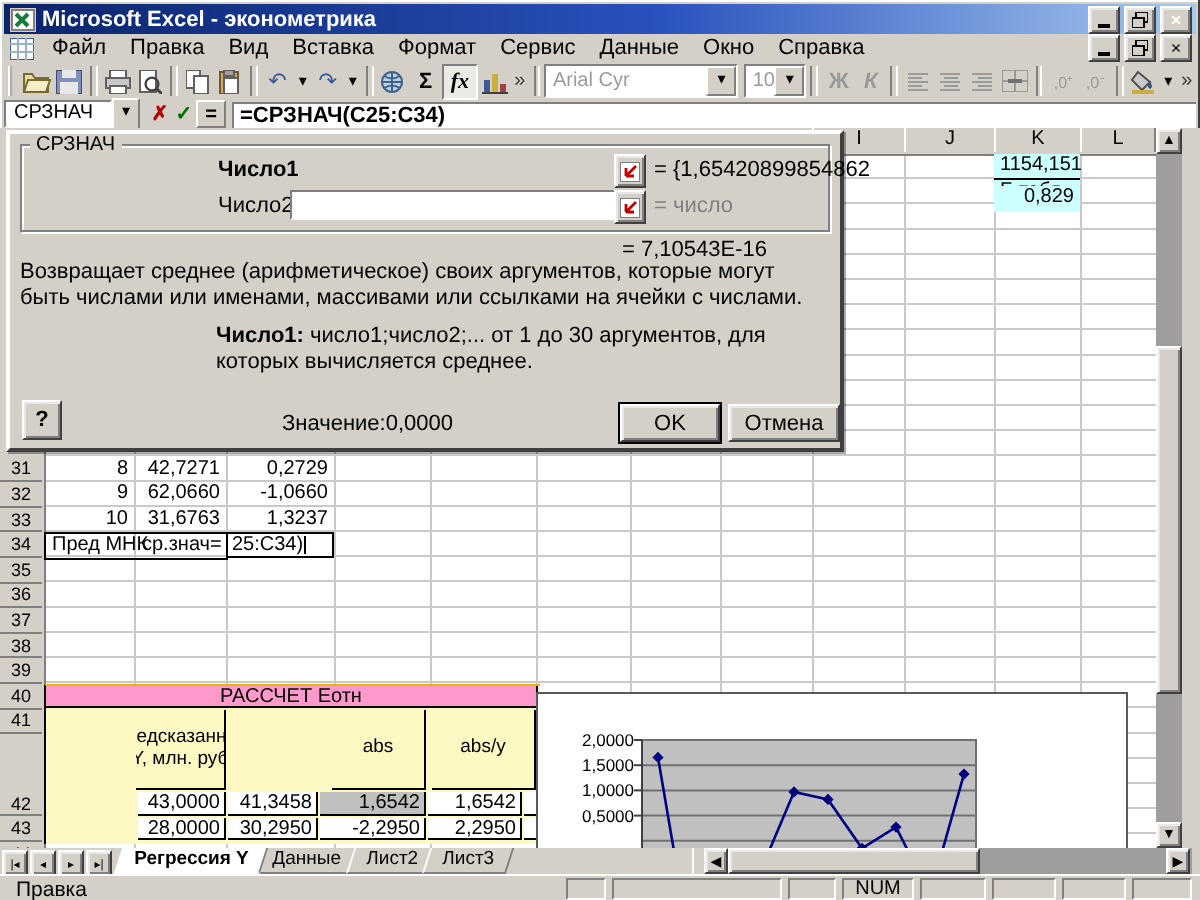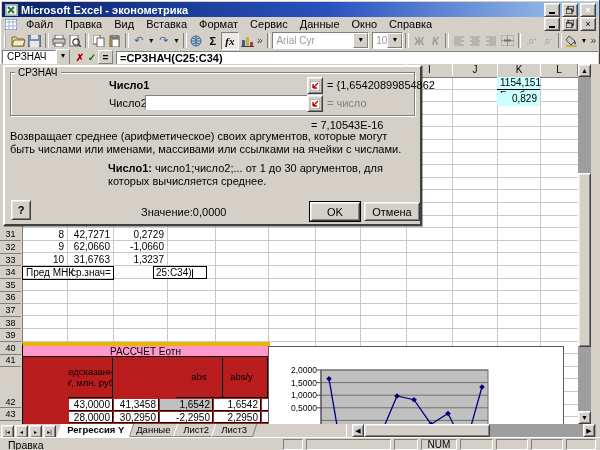--- a/index.html
+++ b/index.html
@@ -60,21 +60,21 @@
   .rowhdr.bottom{align-items:flex-end;}
   #sheetbg{position:absolute;left:22px;top:13px;width:556px;height:347px;
       background-image:repeating-linear-gradient(to bottom,transparent 0 11.6px,#c9c9c9 11.6px 12.6px);}
   .vline{position:absolute;top:13px;width:1px;height:347px;background:#c9c9c9;}
   .cell{position:absolute;height:12px;font-size:10px;line-height:12px;white-space:nowrap;
         padding:0 3px;box-sizing:border-box;}
   .num{text-align:right;}
   .kcell{position:absolute;background:#ccffff;font-size:10px;line-height:12px;
          padding:0 3px;box-sizing:border-box;white-space:nowrap;}
   
-  #calctable{position:absolute;border-top:4px solid #eab308;border-left:1px solid #000;background:#b91c1c;}
+  #calctable{position:absolute;border-top:1px solid #eab308;border-left:1px solid #000;background:#fef9c3;}
   .ct{position:absolute;border-right:1px solid #000;border-bottom:1px solid #000;
       box-sizing:border-box;font-size:10px;overflow:hidden;}
   .ct.title{background:#ff99cc;text-align:center;font-size:10px;line-height:12px;font-weight:normal;}
   .ct.hdr{display:flex;align-items:center;justify-content:center;text-align:center;
       font-size:9.5px;line-height:10.5px;word-wrap:break-word;}
   .ct.val{text-align:right;line-height:12px;padding-right:2px;margin-left:46px;}
   
   #chartbox{position:absolute;background:#fff;border:1px solid #5a5a5a;overflow:hidden;}
   
   #edit-outline{position:absolute;border:1px solid #000;background:transparent;}
@@ -358,25 +358,25 @@
         <div class="cell num" style="left: 22px; top: 177.4px; width: 45px;">9</div>
         <div class="cell num" style="left: 67px; top: 177.4px; width: 46px;">62,0660</div>
         <div class="cell num" style="left: 113px; top: 177.4px; width: 54px;">-1,0660</div>
         <div class="cell num" style="left: 22px; top: 190px; width: 45px;">10</div>
         <div class="cell num" style="left: 67px; top: 190px; width: 46px;">31,6763</div>
         <div class="cell num" style="left: 113px; top: 190px; width: 54px;">1,3237</div>
         <div class="cell" style="left: 23px; top: 202.6px; width: 46px;">Пред МНК</div>
         <div class="cell" style="left: 68px; top: 202.6px; width: 46px;">ср.знач=</div>
       </div>
     <div id="edit-outline" style="left: 22px; top: 202px; width: 90px; height: 12px;"></div>
-    <div id="edit-cell" style="left: 113px; top: 202px; width: 54px; height: 13px; margin-left: 40px;"><span>25:C34)</span><span class="caret"></span></div>
+    <div id="edit-cell" style="left: 113px; top: 202px; width: 54px; height: 13px;"><span>25:C34)</span><span class="caret"></span></div>
     <div id="calctable" style="left: 22px; top: 277.6px; width: 247px; height: 79.4px;">
         <div class="ct title" style="left: 0px; top: 0px; width: 246px; height: 11.6px;">РАССЧЕТ Еотн</div>
         <div class="ct hdr" style="left: 45px; top: 12.6px; width: 45px; height: 40px;">Предсказанное Y, млн. руб</div>
-        <div class="ct hdr" style="left: 153px; top: 12.6px; width: 47px; height: 40px;">abs</div>
+        <div class="ct hdr" style="left: 143px; top: 12.6px; width: 47px; height: 40px;">abs</div>
         <div class="ct hdr" style="left: 193px; top: 12.6px; width: 52px; height: 40px;">abs/y</div>
         <div class="ct val" style="left: 0px; top: 53.6px; width: 44px; height: 11.6px; background: rgb(255, 255, 255);">43,0000</div>
         <div class="ct val" style="left: 45px; top: 53.6px; width: 45px; height: 11.6px; background: rgb(255, 255, 255);">41,3458</div>
         <div class="ct val" style="left: 91px; top: 53.6px; width: 53px; height: 11.6px; background: rgb(192, 192, 192);">1,6542</div>
         <div class="ct val" style="left: 145px; top: 53.6px; width: 47px; height: 11.6px; background: rgb(255, 255, 255);">1,6542</div>
         <div class="ct val" style="left: 193px; top: 53.6px; width: 52px; height: 11.6px; background: rgb(255, 255, 255);">0,0385</div>
         <div class="ct val" style="left: 0px; top: 66.2px; width: 44px; height: 11.6px; background: rgb(255, 255, 255);">28,0000</div>
         <div class="ct val" style="left: 45px; top: 66.2px; width: 45px; height: 11.6px; background: rgb(255, 255, 255);">30,2950</div>
         <div class="ct val" style="left: 91px; top: 66.2px; width: 53px; height: 11.6px; background: rgb(255, 255, 255);">-2,2950</div>
         <div class="ct val" style="left: 145px; top: 66.2px; width: 47px; height: 11.6px; background: rgb(255, 255, 255);">2,2950</div>

